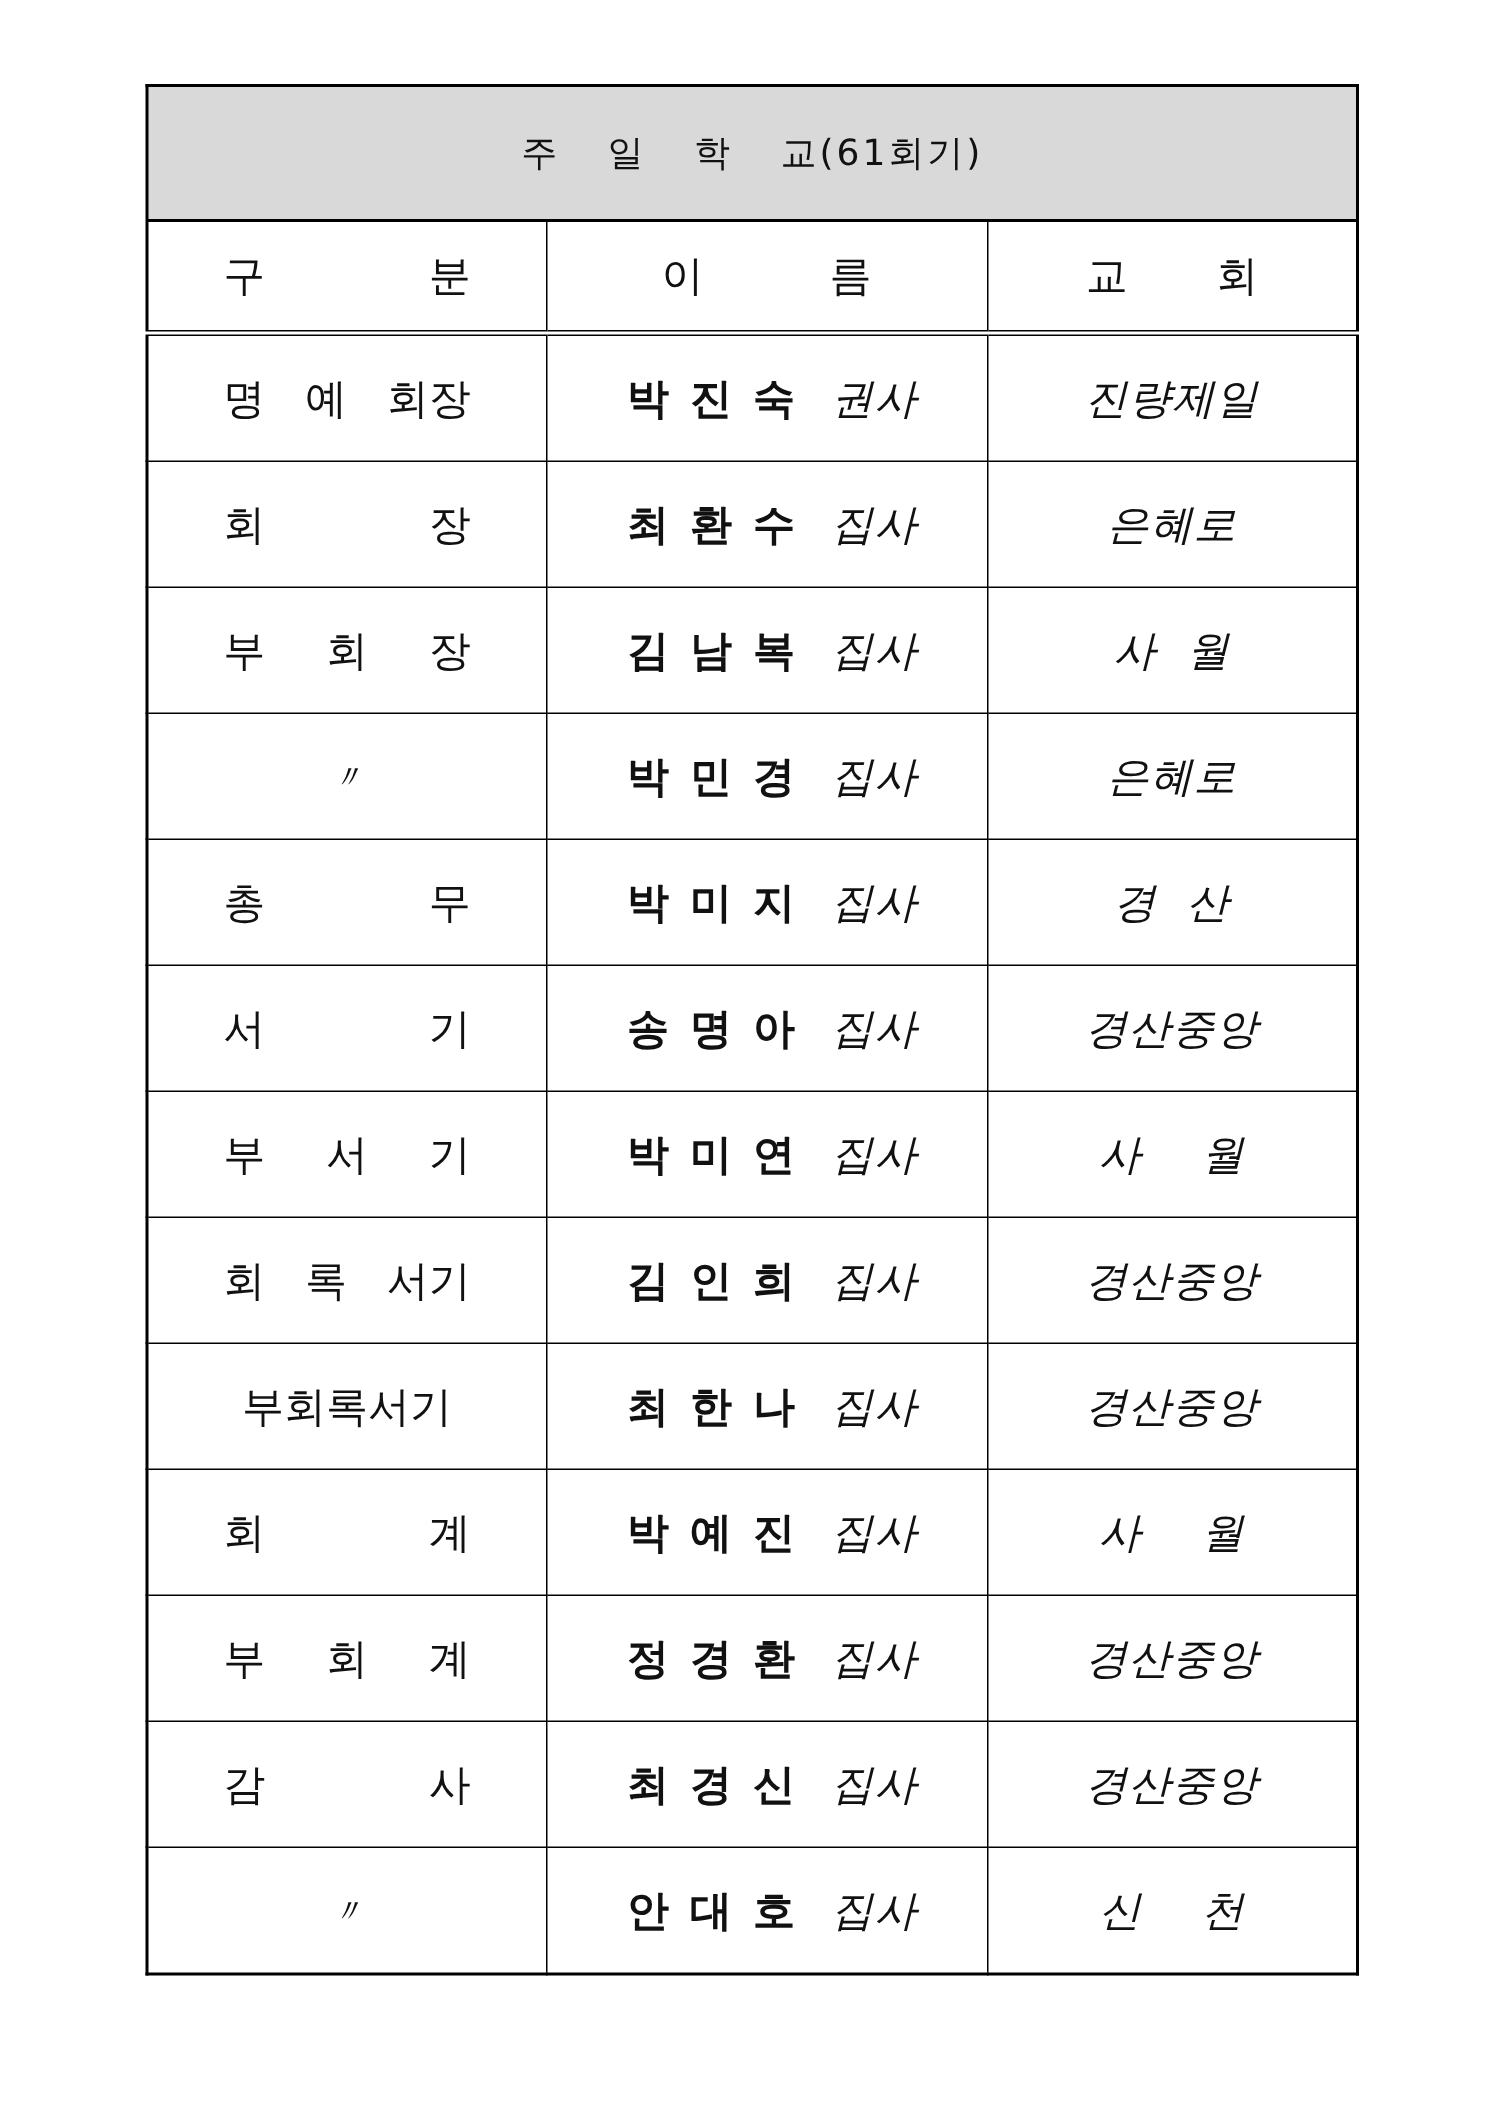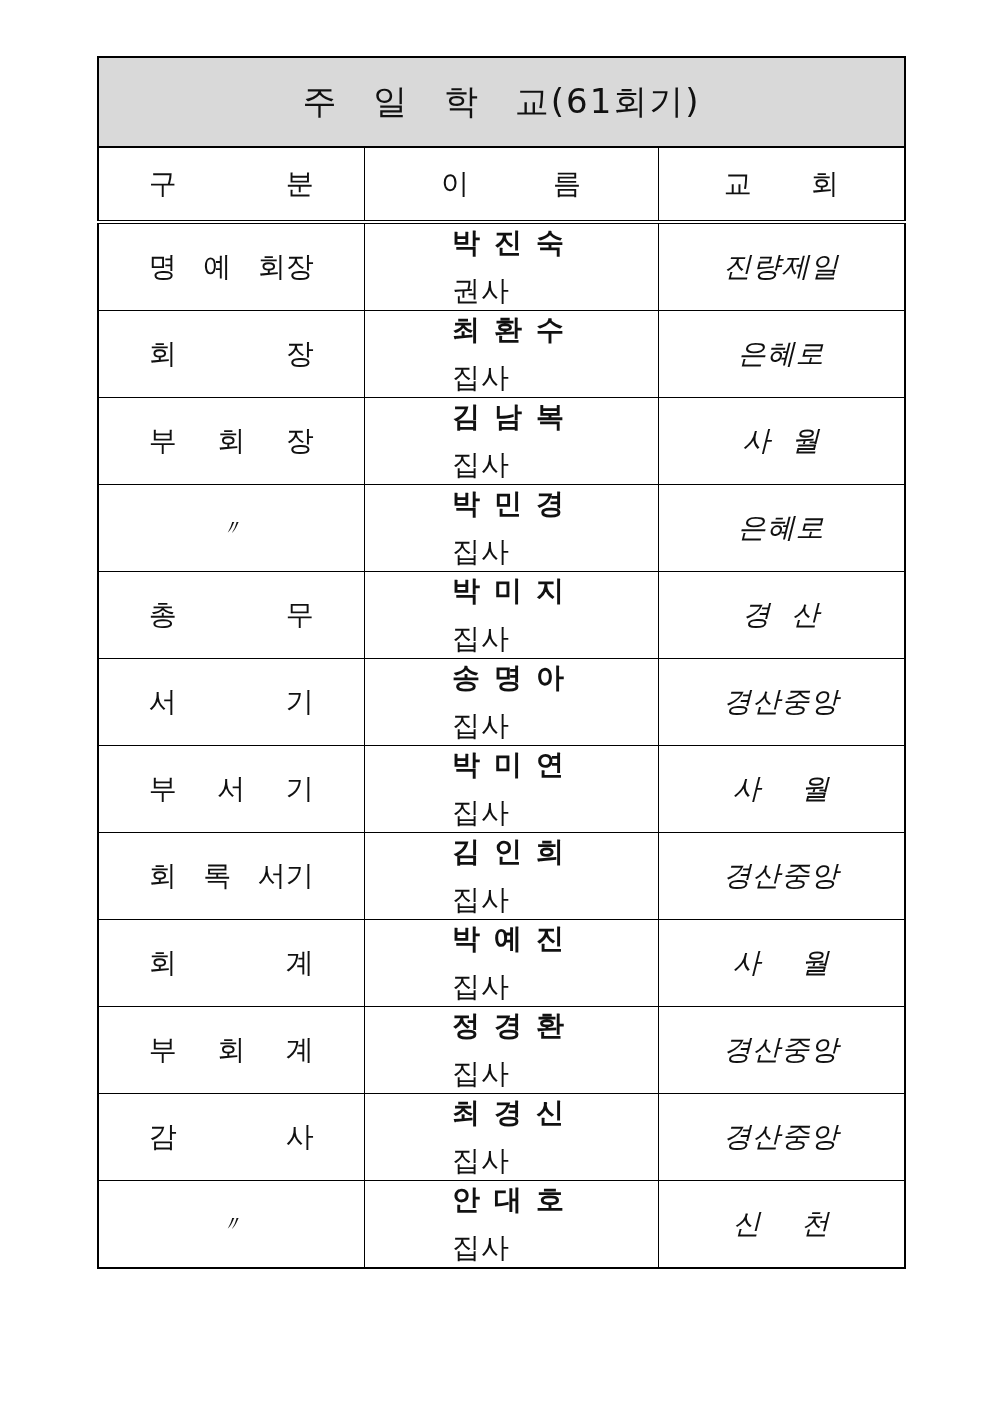--- a/index.html
+++ b/index.html
@@ -25,21 +25,21 @@
     }
     .roster-table td, .roster-table th {
       border: 1px solid #000;
       padding: 0;
       text-align: center;
       vertical-align: middle;
     }
     .title-cell {
       background: #d9d9d9;
       height: 88px;
-      font-size: 34px;
+      font-size: 24px;
       font-weight: normal;
       letter-spacing: 2px;
       border-bottom: 2px solid #000 !important;
     }
     .title-text {
       word-spacing: 22px;
     }
     .header-row th {
       height: 72px;
       font-size: 28px;
@@ -57,29 +57,29 @@
     }
     .col-role .spread { width: 165px; }
     .header-row .h-role .spread { width: 165px; }
     .header-row .h-name .spread { width: 140px; }
     .header-row .h-church .spread { width: 115px; }
     .name-wrap {
       display: inline-flex;
       align-items: baseline;
       gap: 10px;
       margin-left: 8px;
-      flex-direction: column;
     }
     .person-name {
       font-weight: bold;
       letter-spacing: 14px;
     }
     .person-title {
       font-weight: normal;
       letter-spacing: 1px;
+      font-style: italic;
     }
     .church-text {
       letter-spacing: 1px;
       font-style: italic;
     }
     .ditto {
       font-style: italic;
       font-size: 22px;
     }
   </style>
@@ -261,20 +261,36 @@
       <span class="name-wrap">
         <span class="person-name">김인희</span>
         <span class="person-title">집사</span>
       </span>
     </td>
     <td class="col-church">
       <span class="church-text" style="white-space:pre">경산중앙</span>
     </td>
   </tr>
 
+  <tr class="data-row">
+    <td class="col-role">
+          <div class="spread role-spread" style="justify-content: center;">
+            <span>부회록서기</span>
+          </div>
+        </td>
+    <td class="col-name">
+      <span class="name-wrap">
+        <span class="person-name">최한나</span>
+        <span class="person-title">집사</span>
+      </span>
+    </td>
+    <td class="col-church">
+      <span class="church-text" style="white-space:pre">경산중앙</span>
+    </td>
+  </tr>
 
   <tr class="data-row">
     <td class="col-role">
           <div class="spread role-spread">
             <span>회</span>
             <span>계</span>
           </div>
         </td>
     <td class="col-name">
       <span class="name-wrap">

